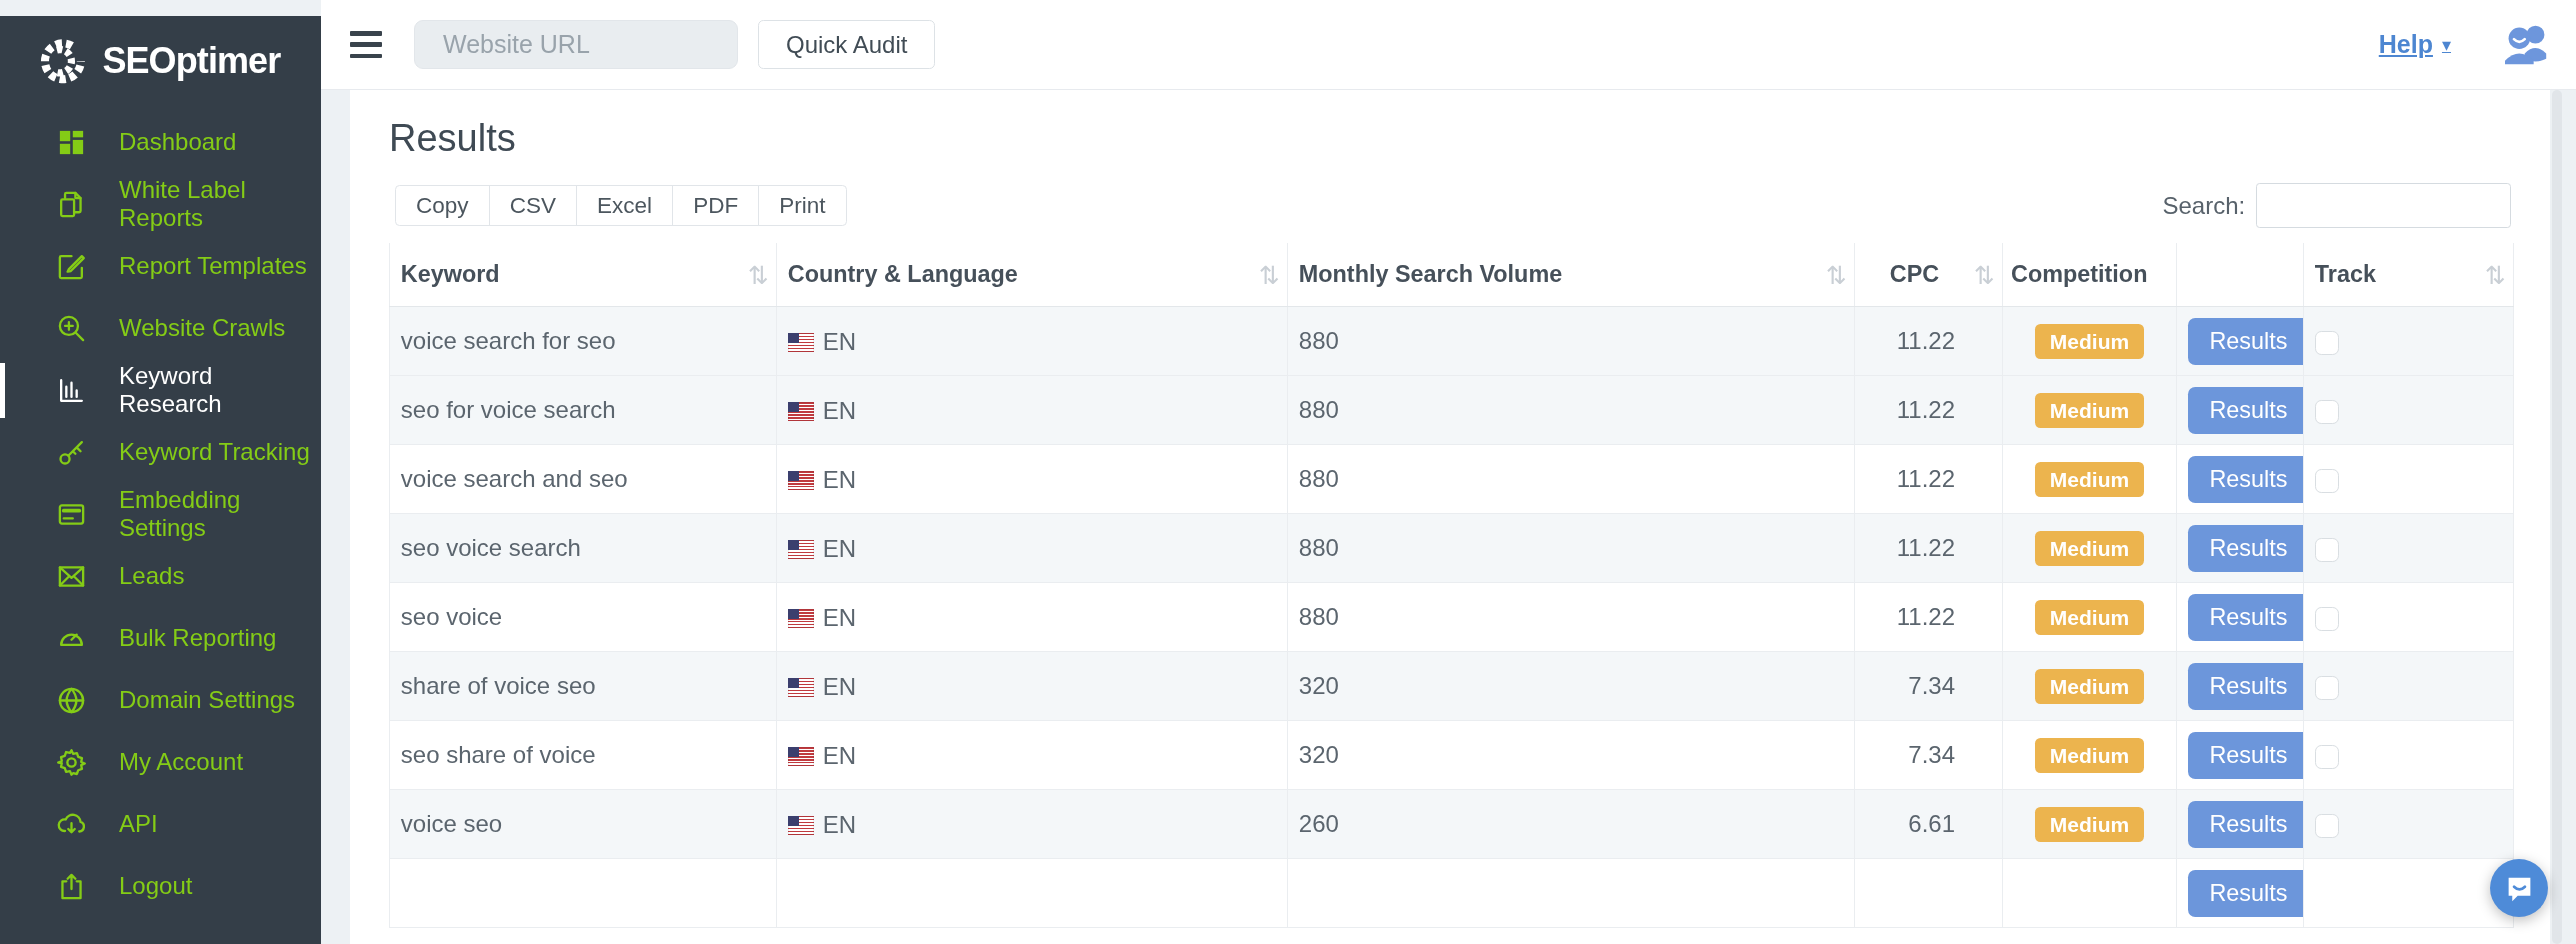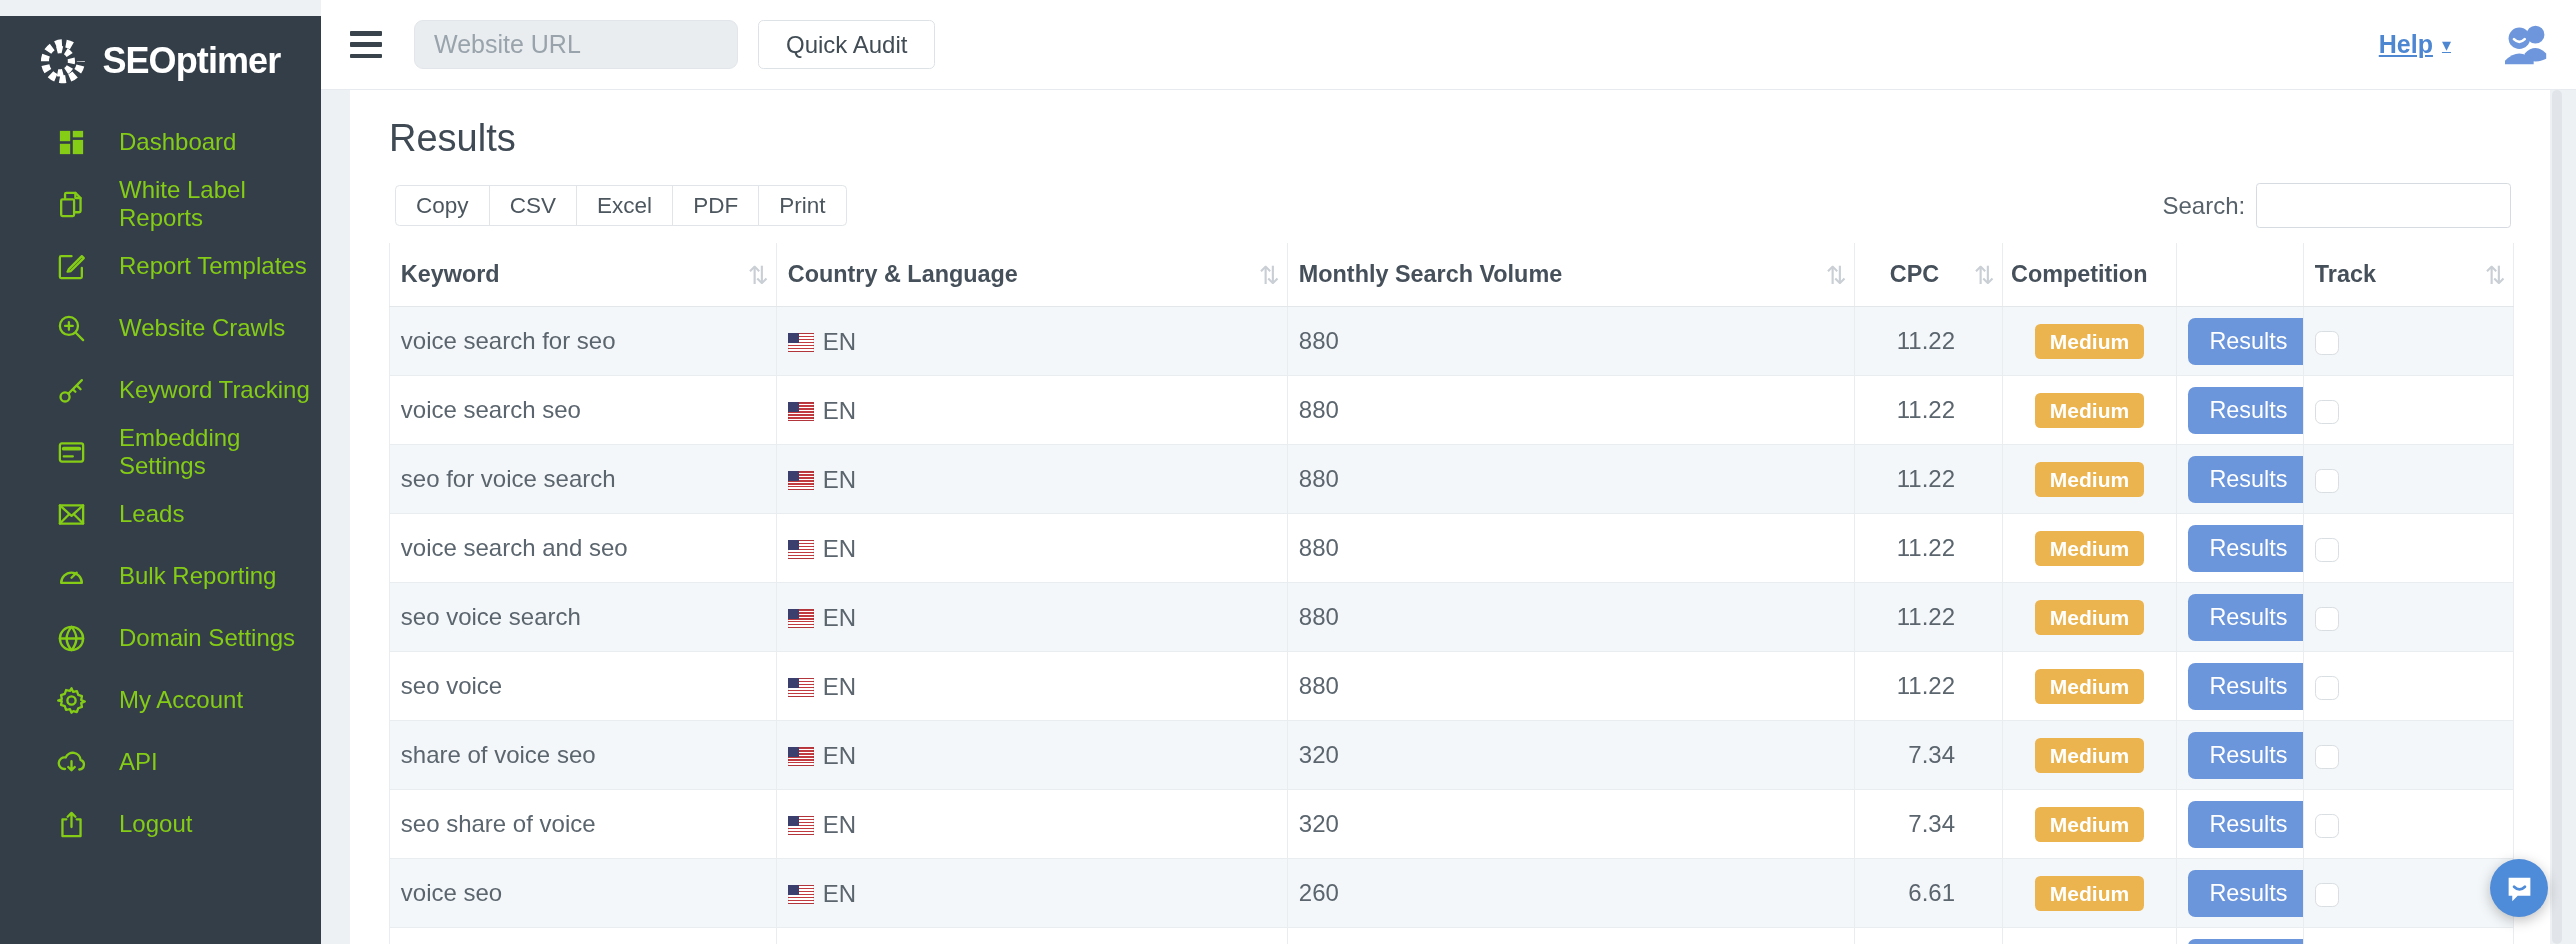--- a/index.html
+++ b/index.html
@@ -19,21 +19,21 @@
   .side-item .side-icon svg{width:31px;height:31px;}
   .side-item .side-label{margin-left:31px;font-size:24px;}
   .side-item.active{color:#ffffff;}
   .side-item.active::before{content:"";position:absolute;left:0;top:3.6px;bottom:3.6px;width:5.4px;background:#ffffff;}
   
   .topbar{position:absolute;left:321px;right:0;top:0;height:90px;background:#ffffff;
     border-bottom:0.9px solid #e7eaee;display:flex;align-items:center;padding:0 26px 0 29px;box-sizing:border-box;z-index:4;}
   .hamburger{width:32px;height:27px;display:flex;flex-direction:column;justify-content:space-between;cursor:pointer;flex:none;}
   .hamburger span{display:block;height:4.5px;background:#39434c;border-radius:0.9px;}
   .url-input{margin-left:32px;width:324px;height:49px;background:#e9edf0;border:0.9px solid #e2e6ea;border-radius:9px;
-    padding:0 19px;font-size:25px;color:#4d7c0f;box-sizing:border-box;outline:none;font-family:inherit;}
+    padding:0 28px;font-size:25px;color:#4d7c0f;box-sizing:border-box;outline:none;font-family:inherit;}
   .url-input::placeholder{color:#99a3ab;}
   .btn-quick-audit{margin-left:20px;height:49px;padding:0 27px;background:#ffffff;border:0.9px solid #dde2e6;border-radius:5.4px;
     font-size:24px;color:#414c55;font-family:inherit;cursor:pointer;}
   .topbar-spacer{flex:1;}
   .help-link{display:flex;align-items:center;color:#4d86d1;font-size:25px;font-weight:bold;cursor:pointer;text-decoration:underline;}
   .help-caret{margin-left:9px;font-size:18px;}
   .users-btn{margin-left:52px;width:47px;height:43px;cursor:pointer;flex:none;}
   
   .page{position:absolute;left:321px;right:0;top:90px;bottom:0;background:#edf1f4;}
   .card{position:absolute;left:29px;right:26px;top:0;bottom:-18px;background:#ffffff;padding:27px 39px 0 39px;box-sizing:border-box;}
@@ -122,20 +122,29 @@
   </div>
       <div class="side-item">
     <span class="side-icon">
           <svg viewBox="0 0 24 24" fill="none" stroke="currentColor" stroke-width="1.8" stroke-linecap="round" stroke-linejoin="round">
             <circle cx="10" cy="10" r="7"></circle>
             <path d="M10 7v6M7 10h6M15.5 15.5L21 21"></path>
           </svg>
         </span>
     <span class="side-label">Website Crawls</span>
   </div>
+      <div class="side-item active">
+    <span class="side-icon">
+          <svg viewBox="0 0 24 24" fill="none" stroke="currentColor" stroke-width="1.8" stroke-linecap="round" stroke-linejoin="round">
+            <path d="M4 4v16h16"></path>
+            <path d="M8 17v-8M12 17V6M16 17v-5"></path>
+          </svg>
+        </span>
+    <span class="side-label">Keyword Research</span>
+  </div>
       <div class="side-item">
     <span class="side-icon">
           <svg viewBox="0 0 24 24" fill="none" stroke="currentColor" stroke-width="1.8" stroke-linecap="round" stroke-linejoin="round">
             <circle cx="7" cy="17" r="3.5"></circle>
             <path d="M9.5 14.5L20 4M16 8l3 3M13 11l2 2"></path>
           </svg>
         </span>
     <span class="side-label">Keyword Tracking</span>
   </div>
       <div class="side-item">
@@ -271,31 +280,20 @@
     <td class="c0"><span class="kw">voice search for seo</span></td>
     <td class="c1">
       <span class="flag"></span><span class="lang">EN</span>
     </td>
     <td class="c2"><span class="vol">880</span></td>
     <td class="c3"><span class="cpc">11.22</span></td>
     <td class="c4"><span class="badge">Medium</span></td>
     <td class="c5"><button class="btn-results">Results</button></td>
     <td class="c6"><span class="checkbox"></span></td>
   </tr>
-          <tr>
-    <td class="c0"><span class="kw">voice search seo</span></td>
-    <td class="c1">
-      <span class="flag"></span><span class="lang">EN</span>
-    </td>
-    <td class="c2"><span class="vol">880</span></td>
-    <td class="c3"><span class="cpc">11.22</span></td>
-    <td class="c4"><span class="badge">Medium</span></td>
-    <td class="c5"><button class="btn-results">Results</button></td>
-    <td class="c6"><span class="checkbox"></span></td>
-  </tr>
           <tr class="alt">
     <td class="c0"><span class="kw">seo for voice search</span></td>
     <td class="c1">
       <span class="flag"></span><span class="lang">EN</span>
     </td>
     <td class="c2"><span class="vol">880</span></td>
     <td class="c3"><span class="cpc">11.22</span></td>
     <td class="c4"><span class="badge">Medium</span></td>
     <td class="c5"><button class="btn-results">Results</button></td>
     <td class="c6"><span class="checkbox"></span></td>

